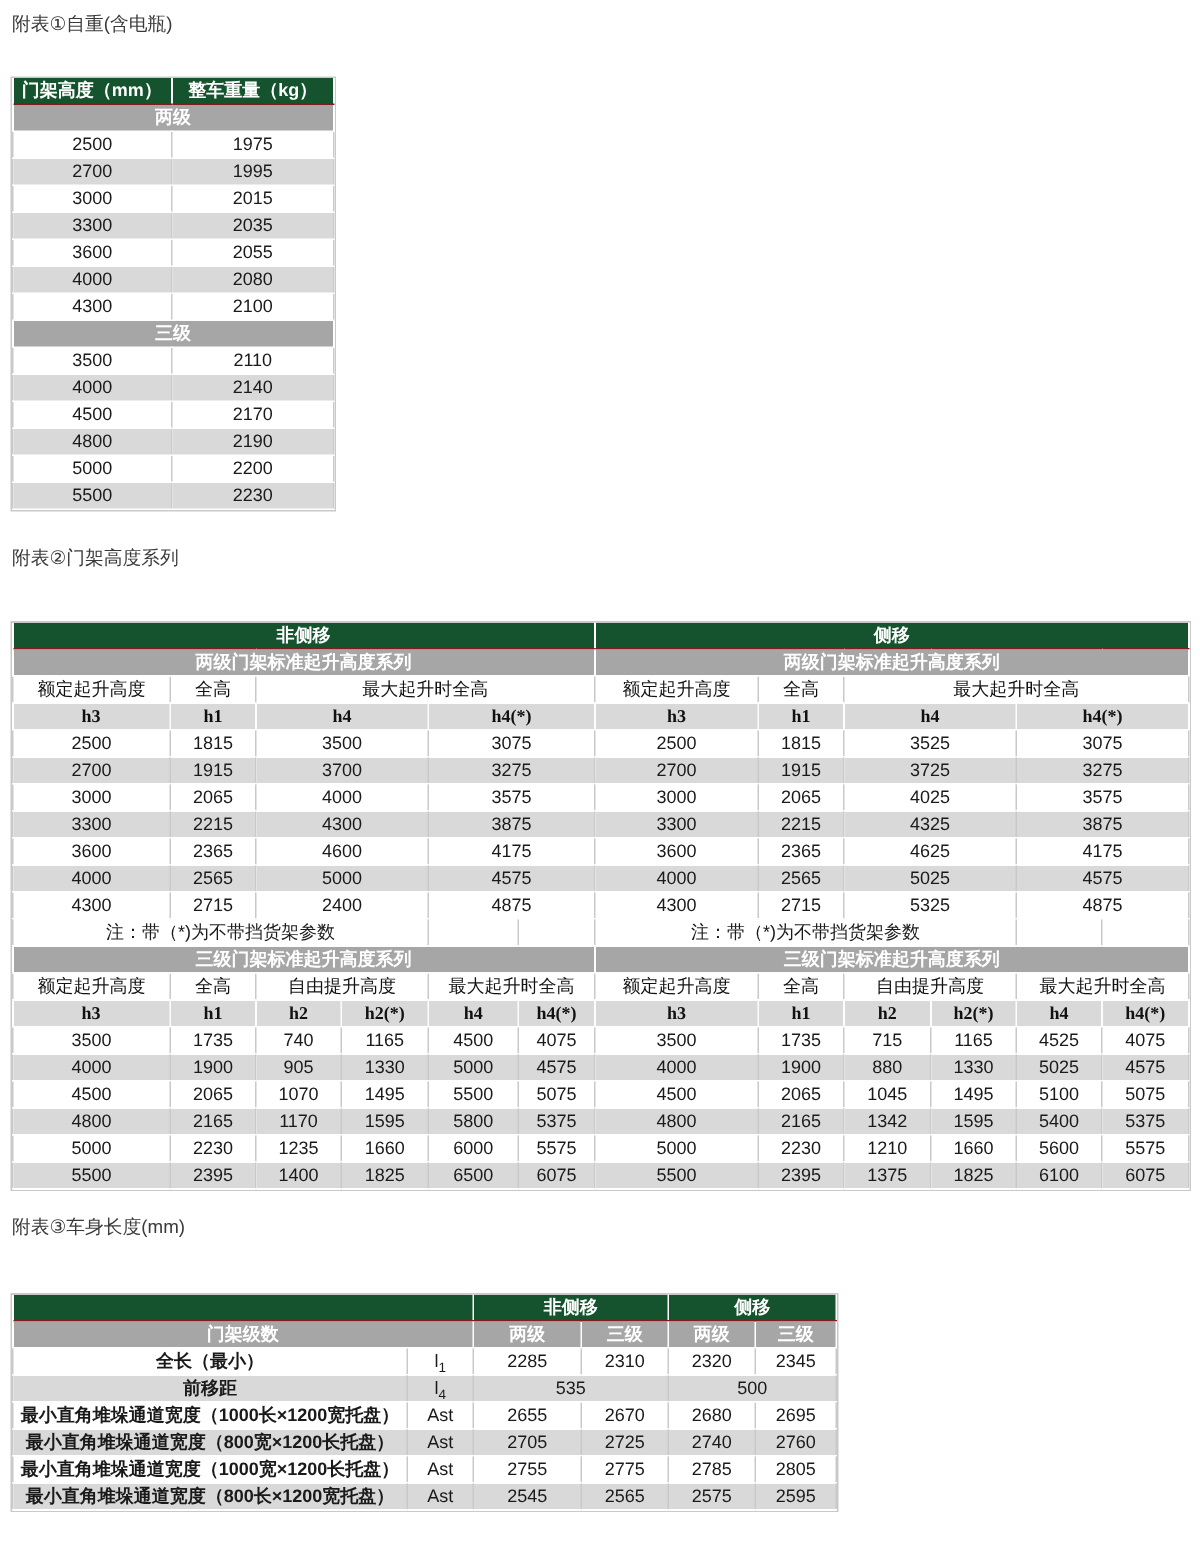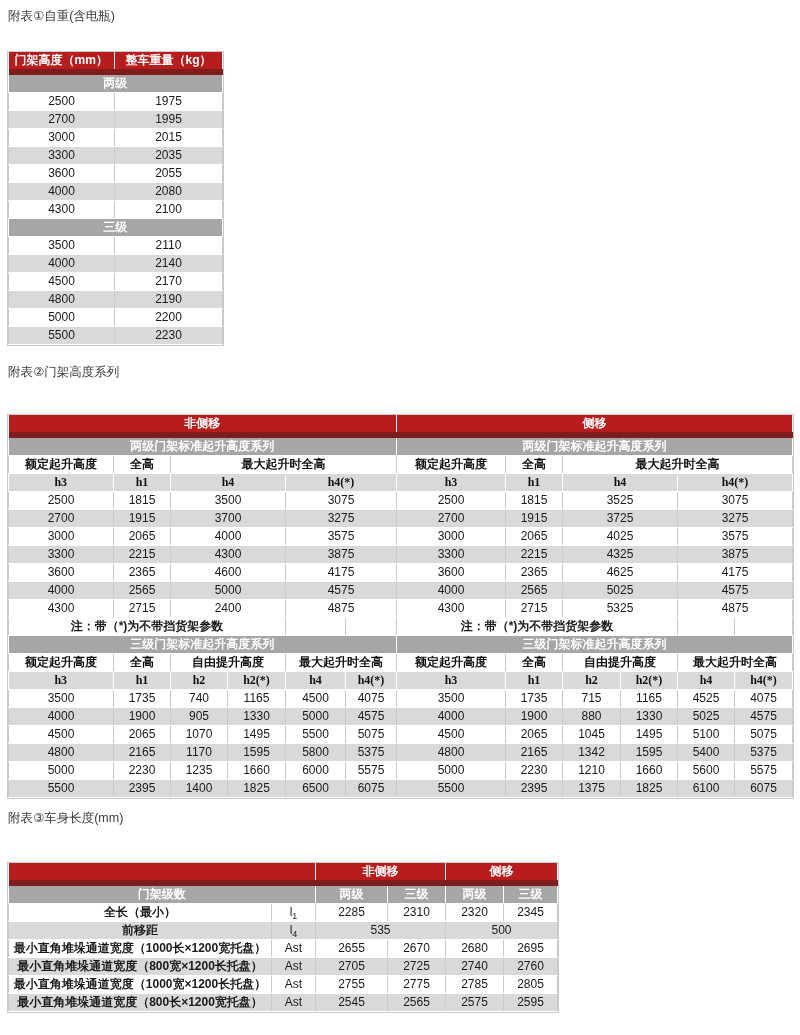--- a/index.html
+++ b/index.html
@@ -41,38 +41,38 @@
     font-weight: normal;
   }
   .tbl td {
     background: #ffffff;
     border-right: 1px solid #c9c9c9;
     border-left: 1px solid #c9c9c9;
     border-bottom: 1px solid #ffffff;
     border-top: 1px solid #ffffff;
   }
   .hdr-dark th {
-    background: #b91c1c; color: #ffffff; font-weight: bold;
-    border-right: 1px solid #fdfdfd; border-bottom: 6px solid #7f1d1d;
+    background: #14532d; color: #ffffff; font-weight: bold;
+    border-right: 1px solid #fdfdfd; border-bottom: 1px solid #7f1d1d;
   }
   .hdr-mid th {
     background: #a6a6a6; color: #ffffff; font-weight: bold;
     border-right: 1px solid #fdfdfd; border-bottom: 1px solid #fdfdfd;
   }
   .hdr-white th {
-    background: #ffffff; color: #111111; font-weight: bold;
+    background: #ffffff; color: #111111; font-weight: normal;
     border-right: 1px solid #c9c9c9; border-left: 1px solid #c9c9c9;
     border-bottom: 1px solid #ffffff;
   }
   .hdr-lite th {
     background: #d9d9d9; color: #111111; font-weight: bold;
     border-right: 1px solid #fdfdfd; border-bottom: 1px solid #fdfdfd; font-family: Liberation Serif, serif;
   }
   .zebra tr:nth-child(even) td { background: #d9d9d9; }
-  .note-row td { font-weight: bold; }
+  .note-row td { font-weight: normal; }
   #t3 td.lbl { font-weight: bold; }
   sub { font-size: 9px; line-height: 0; }
 </style>
 </head>
 <body>
 
 <div class="title" id="title1">附表①自重(含电瓶)</div>
 
 <table class="tbl" id="t1">
   <colgroup>

